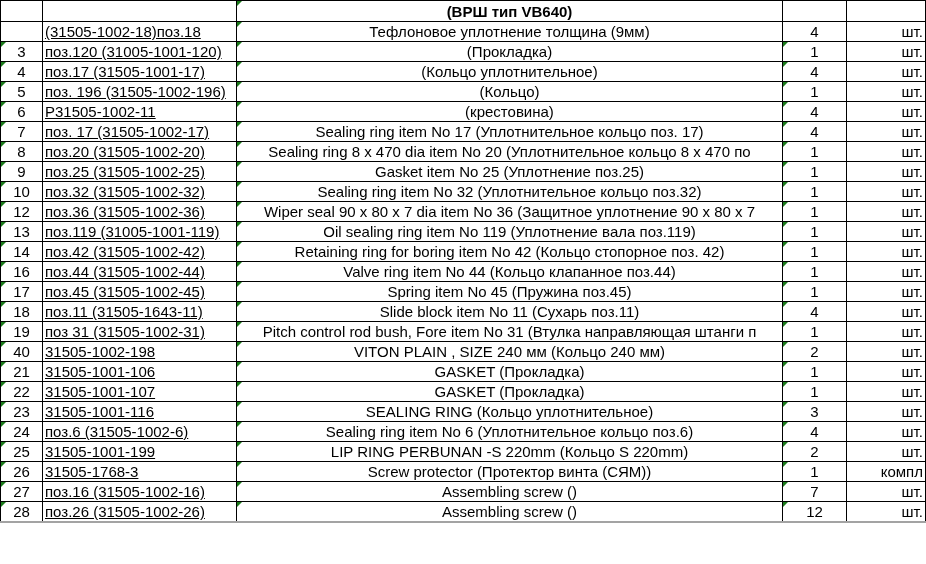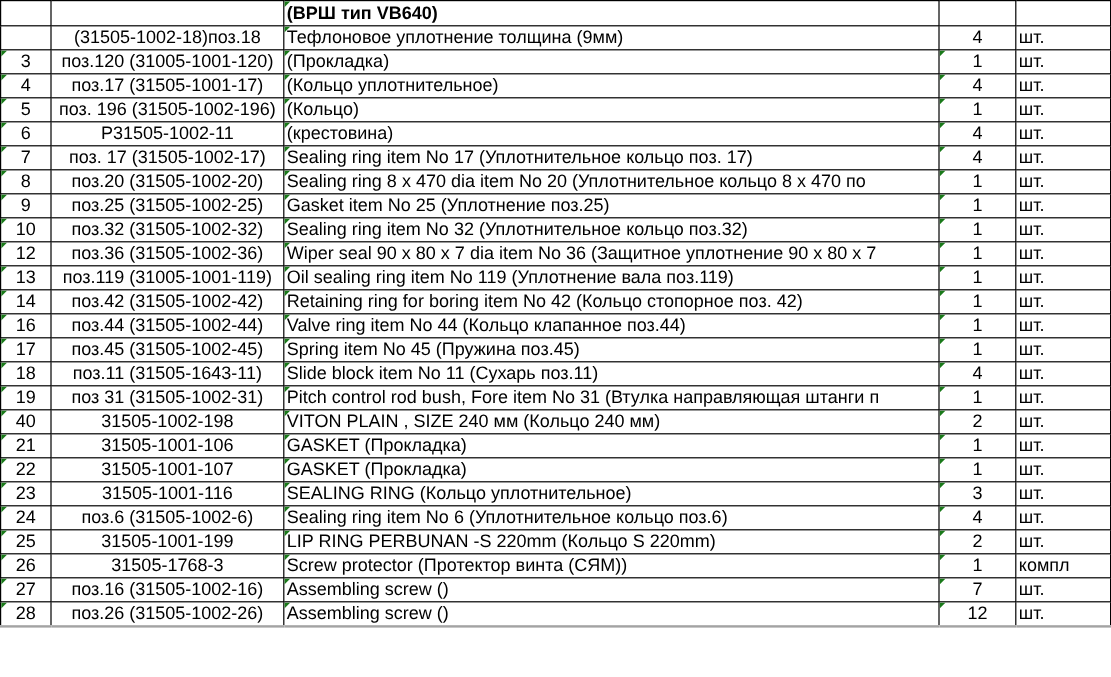--- a/index.html
+++ b/index.html
@@ -8,25 +8,25 @@
   table.sheet { position:absolute; left:0; top:0; border-collapse:collapse; table-layout:fixed; }
   table.sheet td { height:19px; padding:0 2px; font-size:15px; line-height:19px;
                    white-space:nowrap; overflow:hidden; position:relative;
                    border:1px solid #000; }
   col.c-num { width:42px; }
   col.c-code { width:194px; }
   col.c-name { width:546px; }
   col.c-qty { width:64px; }
   col.c-unit { width:79px; }
   td.num { text-align:center; }
-  td.code { text-align:center; font-size:13px; }
-  td.name { text-align:left; }
+  td.code { font-size:13px;text-decoration:underline; }
+  td.name { text-align:center; }
   td.qty { text-align:center; }
-  td.unit { text-align:left; font-size:13px; }
-  td.title { font-weight:bold; font-size:16px; }
+  td.unit { text-align:right; font-size:13px; }
+  td.title { text-align:center; font-weight:bold; font-size:16px; }
   tr.header td { height:20px; }
   tr.header td.num, tr.first td.num { border-left:1px solid #000; }
   .tri::before { content:""; position:absolute; left:0; top:0; width:0; height:0;
                  border-top:5px solid #1a7a1a; border-right:5px solid transparent; }
   tr.last td { border-bottom:2px solid #a3a3a3; }
   td.unit { border-right:2px solid #000; }
 </style>
 </head>
 <body>
 

